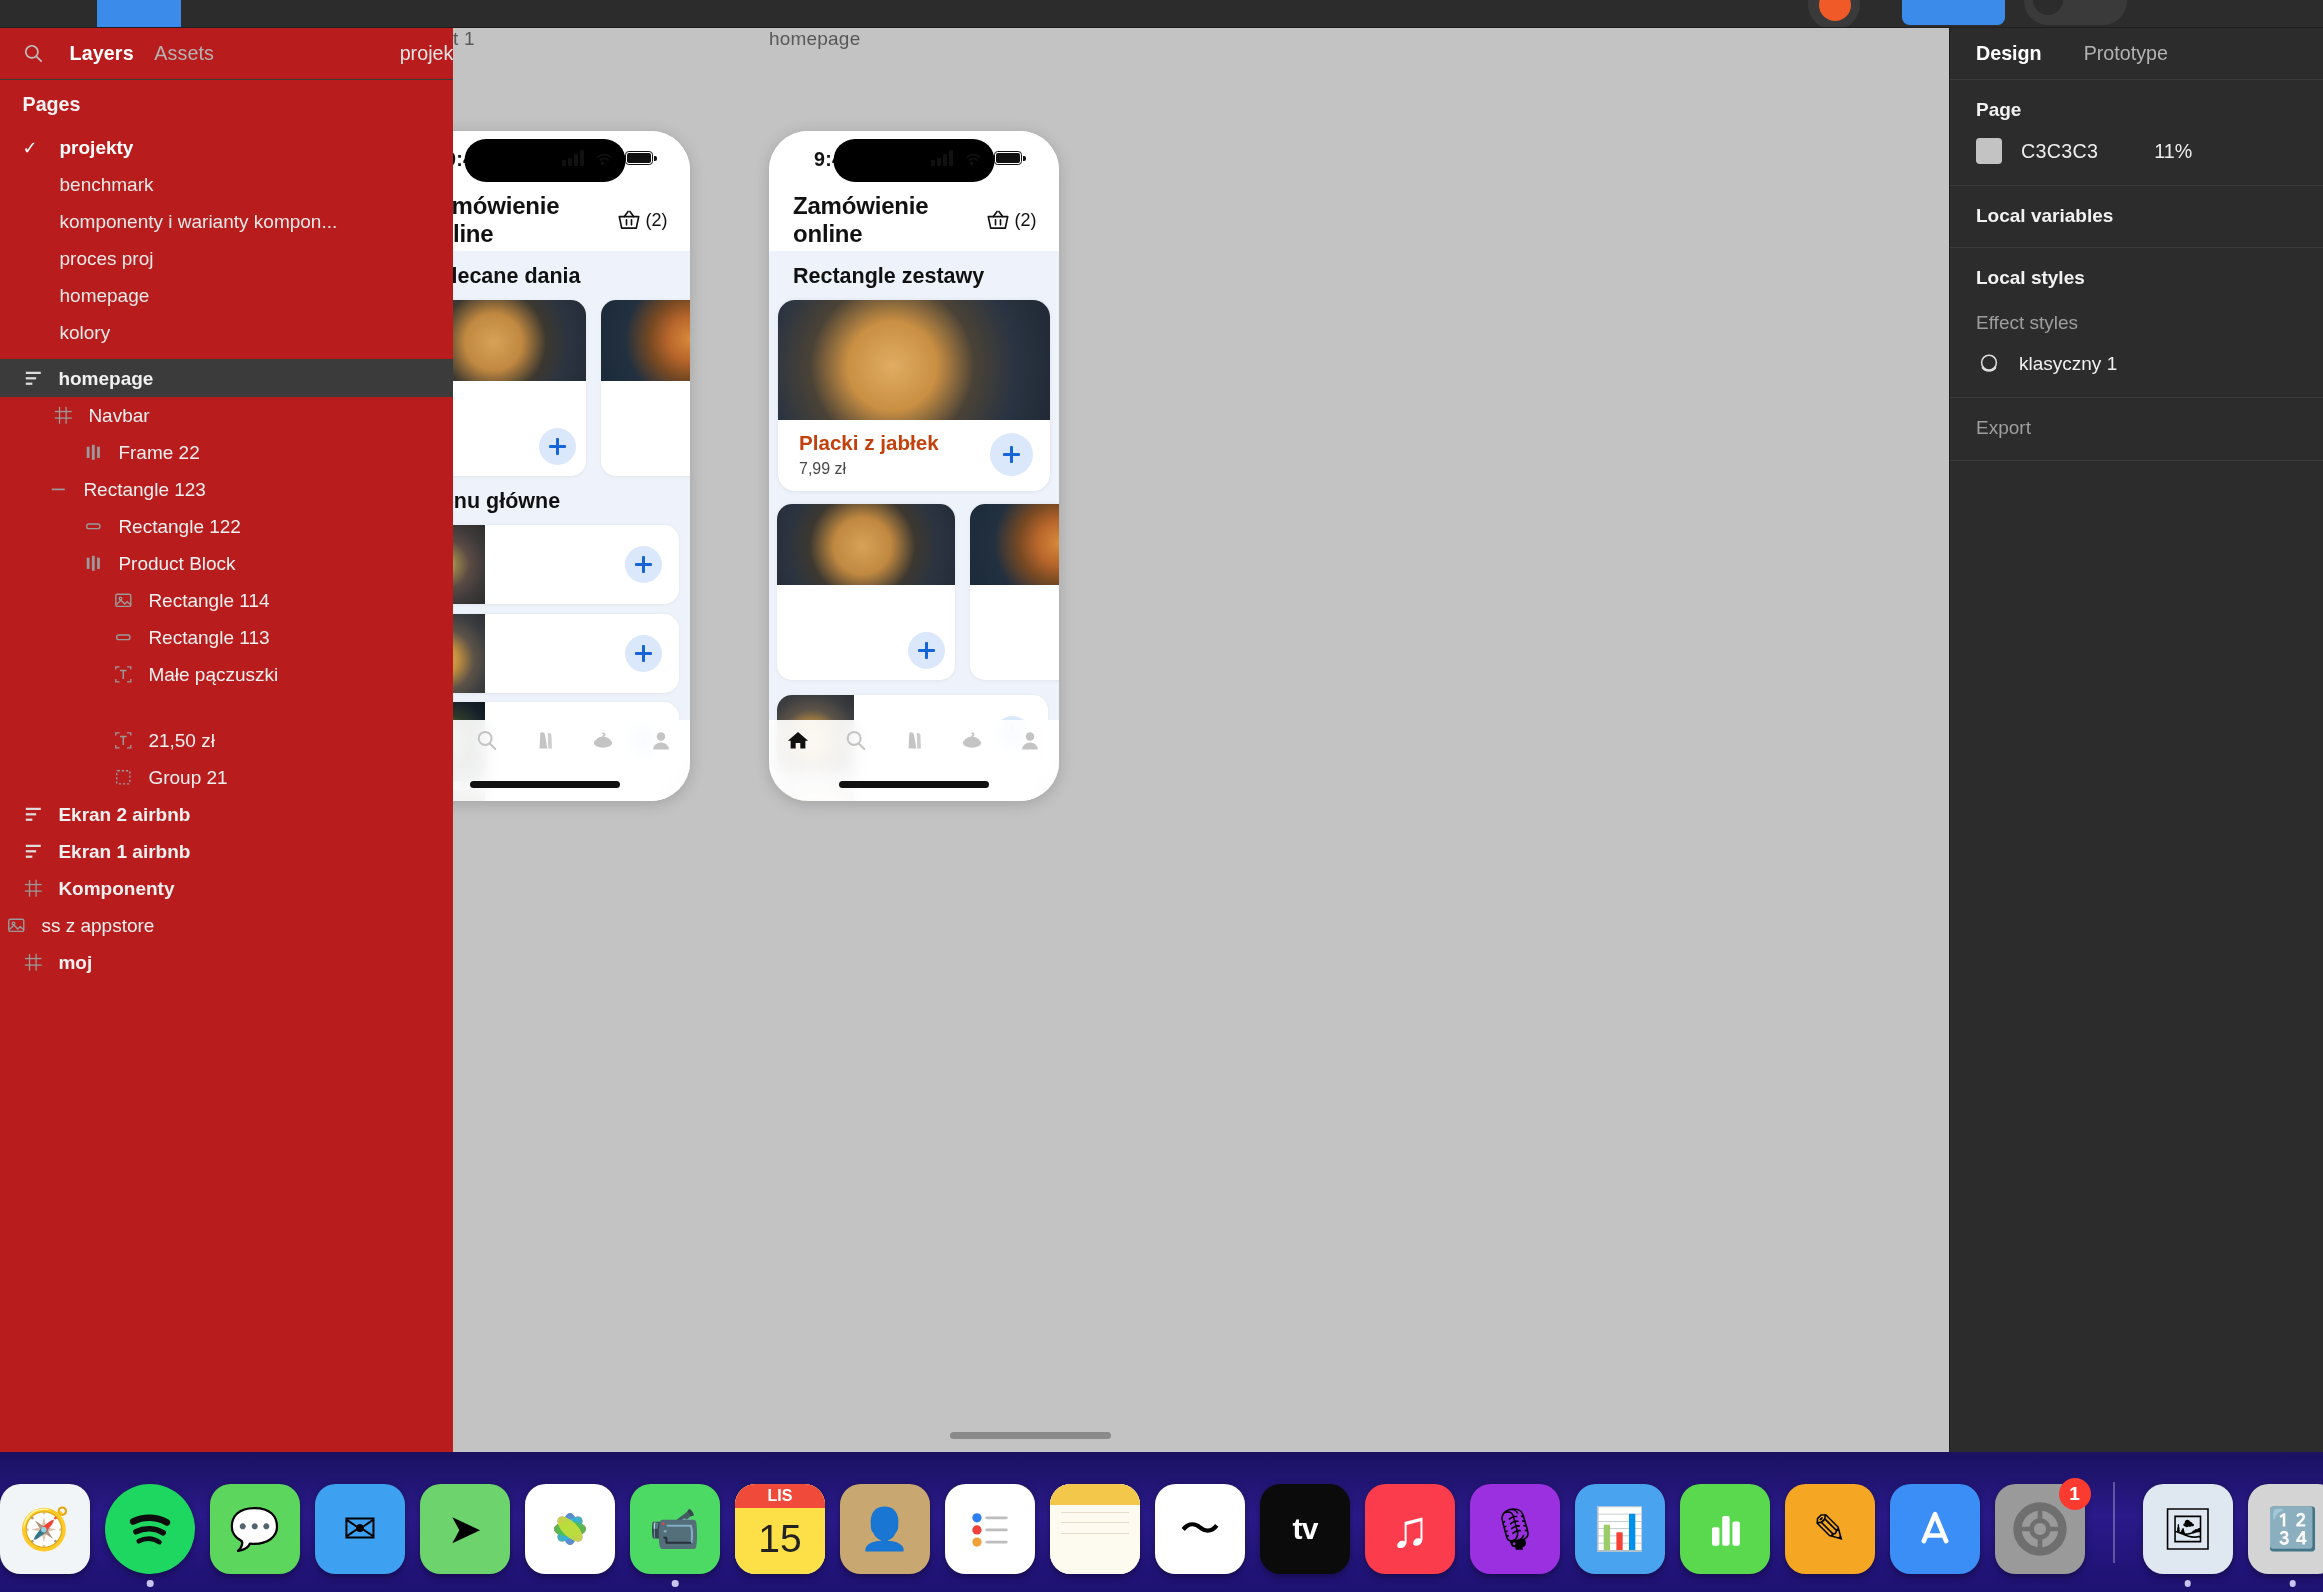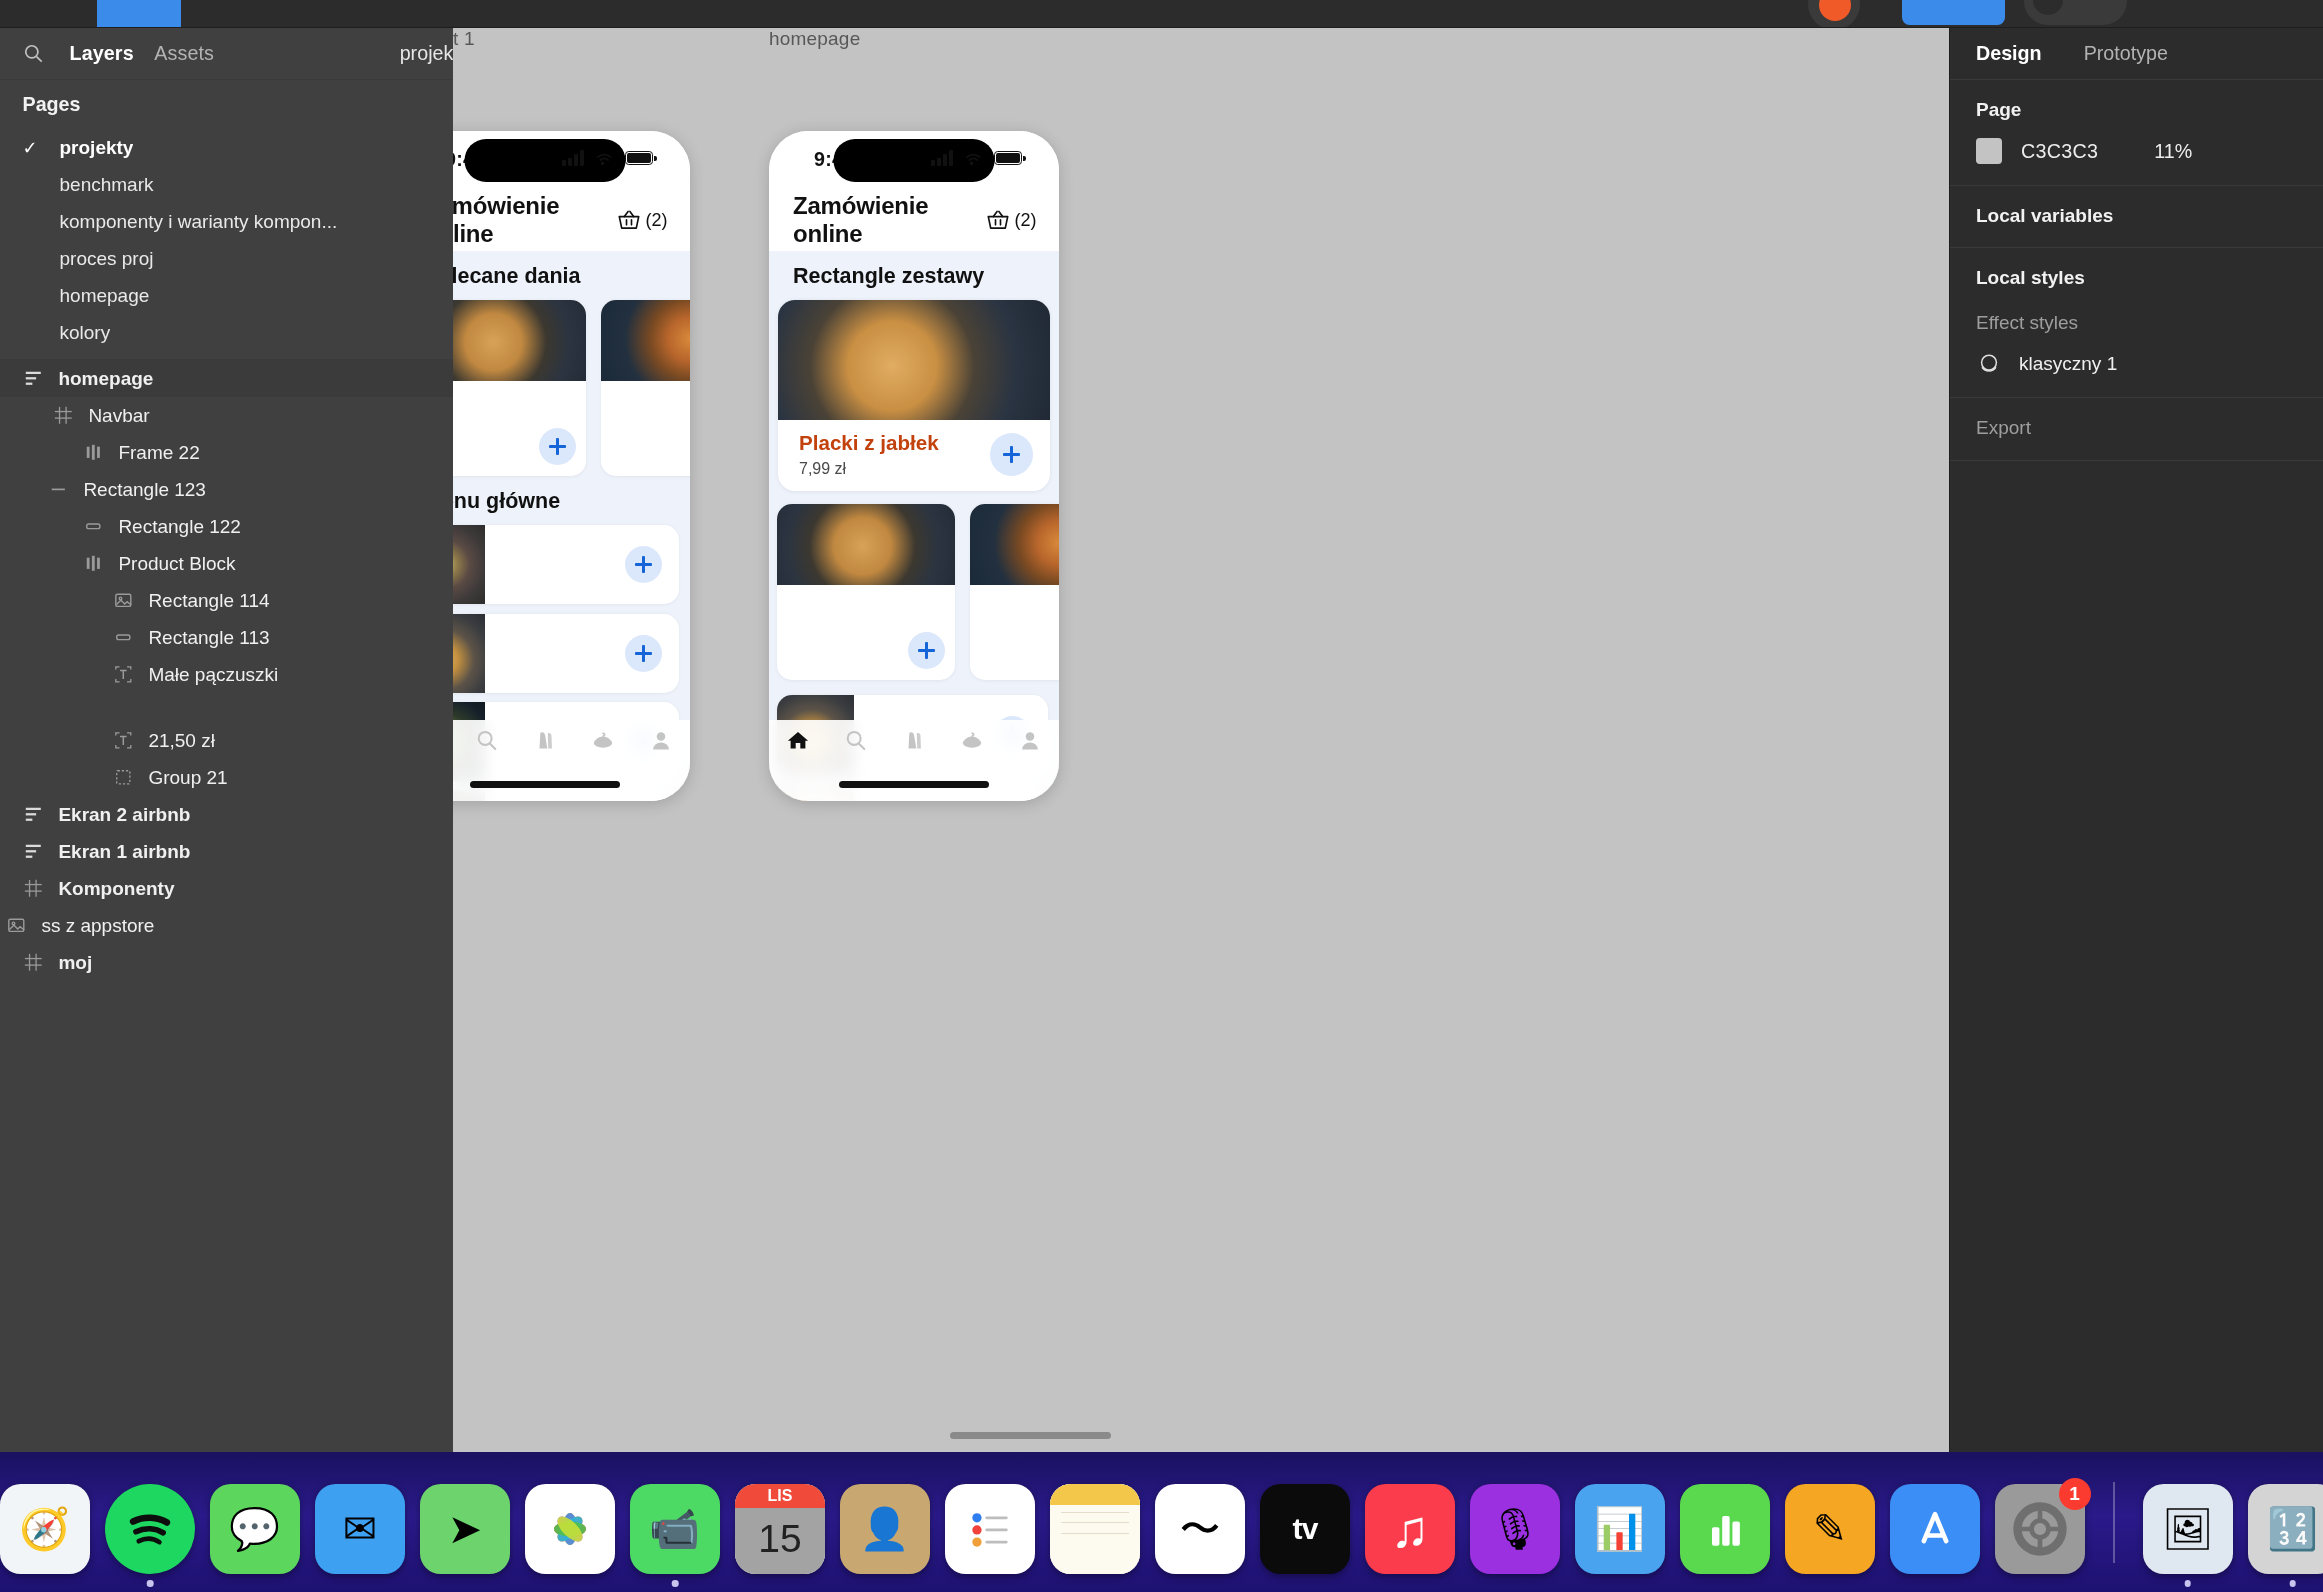--- a/index.html
+++ b/index.html
@@ -23,21 +23,21 @@
   }
   .tb-avatar { position: absolute; top: -22.5px; left: 1808px; width: 52px; height: 52px; border-radius: 50%; background: #3a3a3a; }
   .tb-avatar i { position:absolute; left: 11.2px; top: 11.2px; width: 32px; height: 32px; border-radius:50%; background:#f05a28; display:block; }
   .tb-share { position: absolute; top: -24px; left: 1902px; width: 103px; height: 49px; border-radius: 7.5px; background: #3b8beb; }
   .tb-pill { position: absolute; top: -24px; left: 2024px; width: 103px; height: 49px; border-radius: 24px; background: #3a3a3a; }
   .tb-pill b { position:absolute; left:9.4px; top:9.4px; width:30px;height:30px;border-radius:50%;background:#2c2c2c;display:block;}
 
   
   .sidebar {
     position: absolute; left: 0; top: 28px; width: 505px; height: 1424px;
-    background: #404040; border-right: 0.9px solid #1e1e1e;
+    background: #b91c1c; border-right: 0.9px solid #1e1e1e;
     display: flex; flex-direction: column;
   }
   .sb-head {
     height: 52px; display: flex; align-items: center; gap: 0;
     padding: 0 17px; border-bottom: 0.9px solid #3a3a3a; flex: none;
   }
   .sb-search { width: 32px; height: 32px; display:flex; align-items:center; justify-content:center; }
   .sb-tab { font-size: 19.7px; color: #b3b3b3; margin-left: 20.6px; letter-spacing: 0.1px; }
   .sb-tab.active { color: #ffffff; font-weight: bold; }
   .sb-proj { margin-left: auto; display:flex; align-items:center; gap:8.4px; font-size: 19.7px; color:#e6e6e6; }
@@ -745,21 +745,21 @@
               <ellipse rx="8" ry="17" fill="#4fc04f" opacity=".9" transform="rotate(270)"></ellipse>
               <ellipse rx="8" ry="17" fill="#c7df3a" opacity=".9" transform="rotate(315)"></ellipse>
             </g>
           </svg>
         </div>
         <div class="dock-app" style="background: rgb(76, 217, 100);">
           <span class="gl">📹</span>
           <span class="dot"></span>
         </div>
         <div class="dock-app" style="background: rgb(255, 255, 255);">
-          <div style="position:absolute;inset:0;border-radius:20.6px;overflow:hidden;background:#a3a3a3">
+          <div style="position:absolute;inset:0;border-radius:20.6px;overflow:hidden;background:#fde047">
             <div style="height:24px;background:#f04a3a;color:#fff;font-size:16px;font-weight:bold;text-align:center;line-height:24px">LIS</div>
             <div style="font-size:39px;text-align:center;line-height:62px;color:#222">15</div>
           </div>
         </div>
         <div class="dock-app" style="background: rgb(200, 168, 112);">
           <span class="gl">👤</span>
         </div>
         <div class="dock-app" style="background: rgb(255, 255, 255);">
           <svg width="54" height="54" viewBox="0 0 58 58">
             <circle cx="15" cy="17" r="5" fill="#2f7ef0"></circle>

